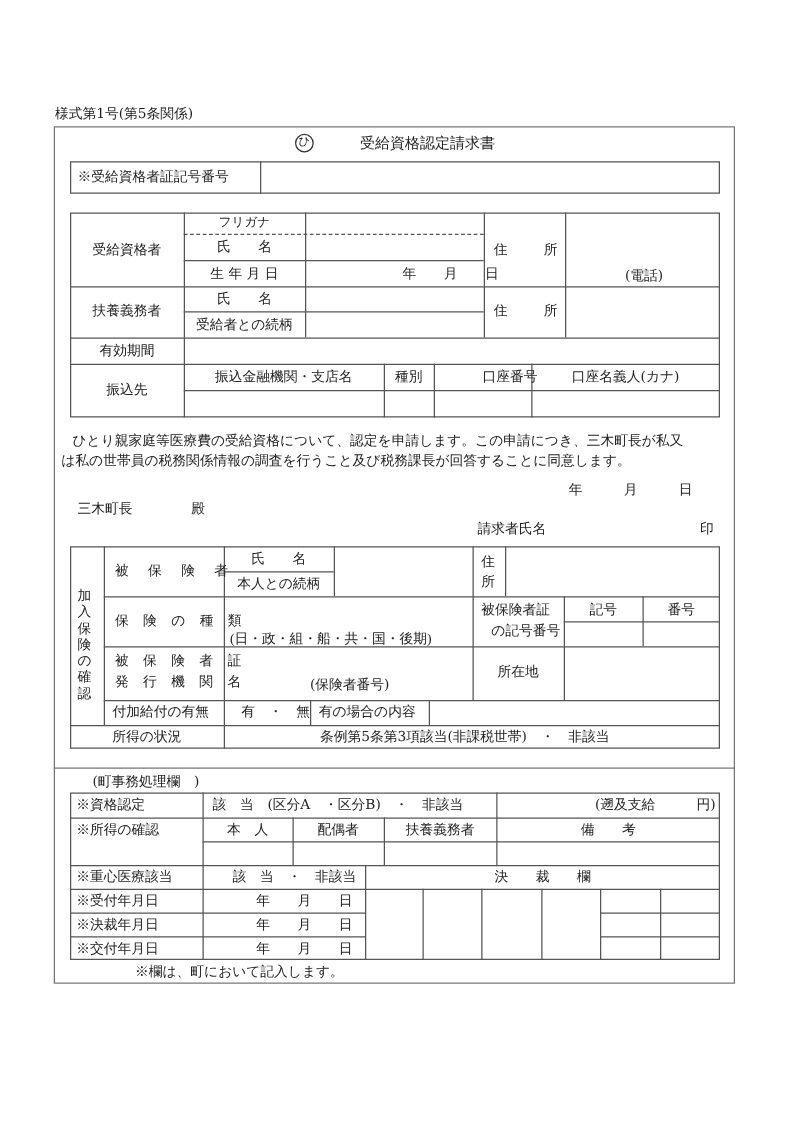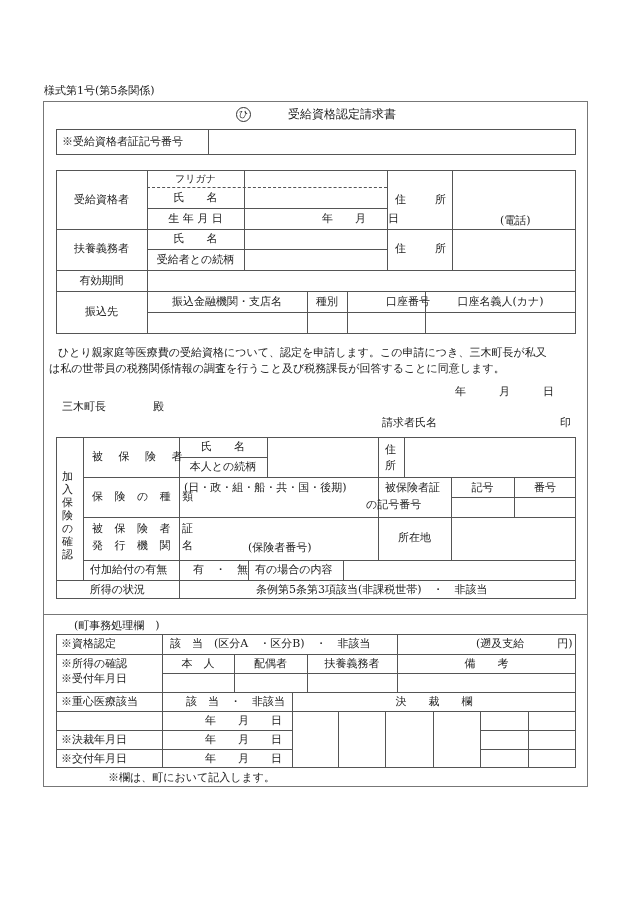--- a/index.html
+++ b/index.html
@@ -116,23 +116,23 @@
 <div class="t" style="left:92px;top:450px;letter-spacing:6px;">被 保 険 者</div>
 <div class="t c" style="left:179px;top:440px;width:88px;">氏　　名</div>
 <div class="t c" style="left:179px;top:460px;width:88px;">本人との続柄</div>
 <div class="abs" style="left:269px;top:439px;width:108px;height:17px;"></div>
 <div class="abs" style="left:269px;top:459px;width:108px;height:17px;"></div>
 <div class="t" style="left:385px;top:443px;">住</div>
 <div class="t" style="left:385px;top:459px;">所</div>
 <div class="abs" style="left:406px;top:439px;width:168px;height:37px;"></div>
 
 <div class="t" style="left:92px;top:490px;letter-spacing:4px;">保 険 の 種 類</div>
-<div class="t" style="left:184px;top:481px;">(日・政・組・船・共・国・後期)</div>
+<div class="t" style="left:184px;top:504px;font-family:Liberation Serif, serif;">(日・政・組・船・共・国・後期)</div>
 <div class="t" style="left:385px;top:481px;">被保険者証</div>
-<div class="t" style="left:366px;top:498px;">の記号番号</div>
+<div class="t" style="left:393px;top:498px;">の記号番号</div>
 <div class="t c" style="left:451px;top:481px;width:63px;">記号</div>
 <div class="t c" style="left:514px;top:481px;width:62px;">番号</div>
 <div class="abs" style="left:453px;top:499px;width:60px;height:17px;"></div>
 <div class="abs" style="left:516px;top:499px;width:59px;height:17px;"></div>
 
 <div class="t" style="left:92px;top:522px;letter-spacing:4px;">被 保 険 者 証</div>
 <div class="t" style="left:92px;top:539px;letter-spacing:4px;">発 行 機 関 名</div>
 <div class="t" style="left:248px;top:541px;">(保険者番号)</div>
 <div class="abs" style="left:181px;top:519px;width:196px;height:20px;"></div>
 <div class="t c" style="left:378px;top:531px;width:73px;">所在地</div>
@@ -180,20 +180,20 @@
 <div class="t c" style="left:397px;top:657px;width:179px;">備　　考</div>
 <div class="abs" style="left:164px;top:675px;width:69px;height:16px;"></div>
 <div class="abs" style="left:236px;top:675px;width:70px;height:16px;"></div>
 <div class="abs" style="left:309px;top:675px;width:87px;height:16px;"></div>
 <div class="abs" style="left:399px;top:675px;width:176px;height:16px;"></div>
 
 <div class="t" style="left:61px;top:695px;">※重心医療該当</div>
 <div class="t" style="left:186px;top:695px;">該　当　・　非該当</div>
 <div class="t c" style="left:292px;top:695px;width:284px;">決　　裁　　欄</div>
 
-<div class="t" style="left:61px;top:672px;">※受付年月日</div>
+<div class="t" style="left:61px;top:714px;font-family:Liberation Serif, serif;">※受付年月日</div>
 <div class="t" style="left:205px;top:714px;">年　　月　　日</div>
 <div class="t" style="left:61px;top:733px;">※決裁年月日</div>
 <div class="t" style="left:205px;top:733px;">年　　月　　日</div>
 <div class="t" style="left:61px;top:752px;">※交付年月日</div>
 <div class="t" style="left:205px;top:752px;">年　　月　　日</div>
 
 <div class="t" style="left:108px;top:771px;">※欄は、町において記入します。</div>
 
 </body></html>

